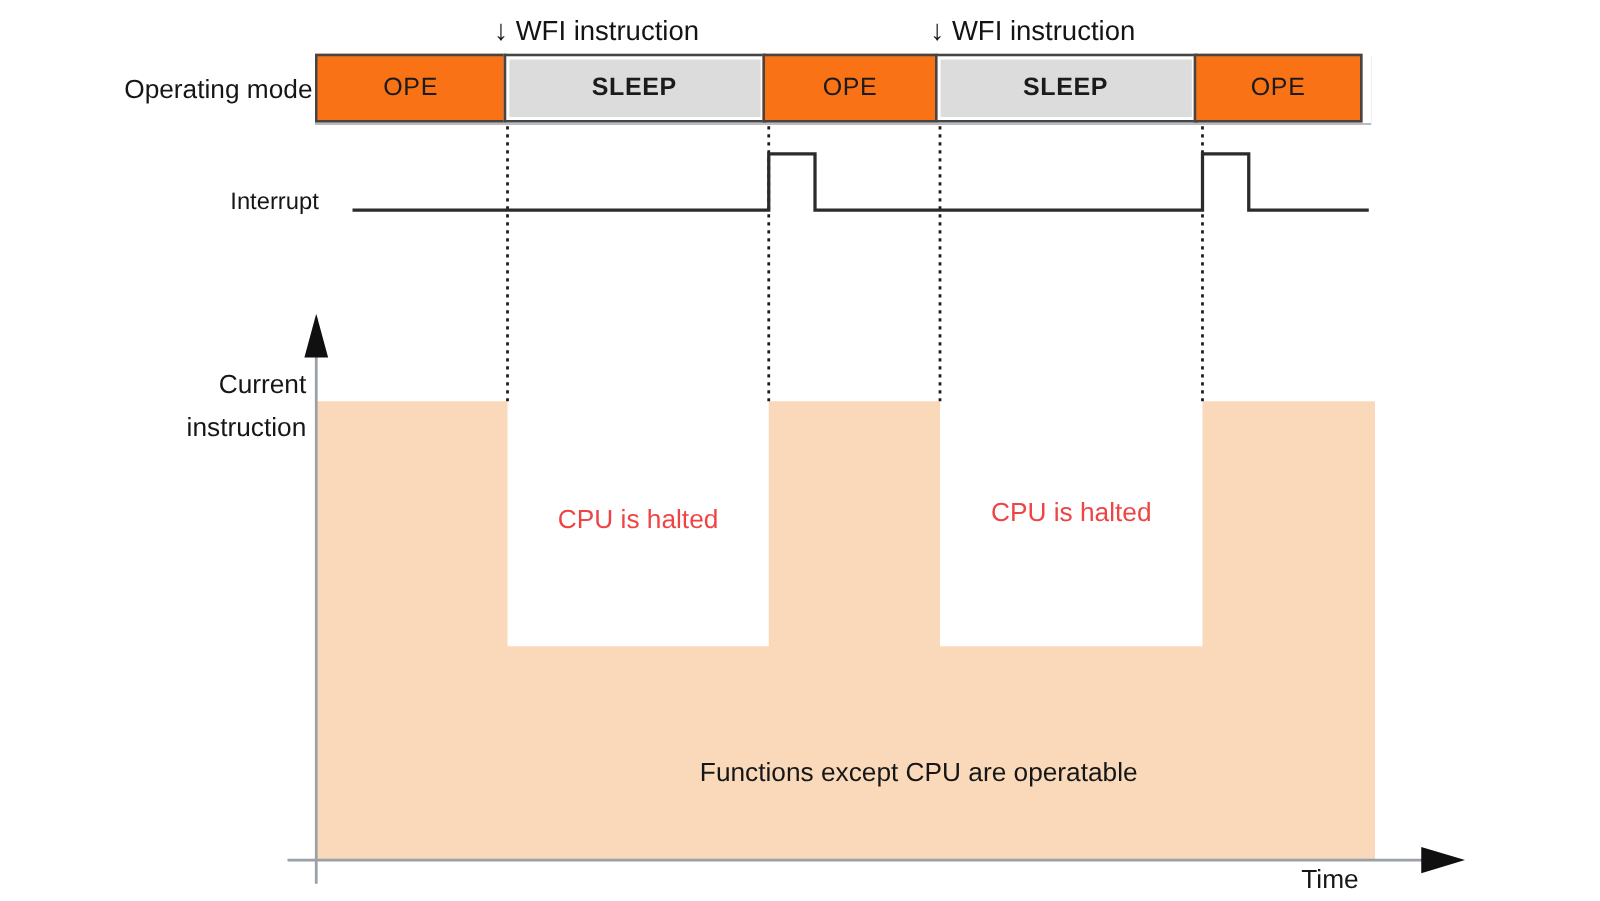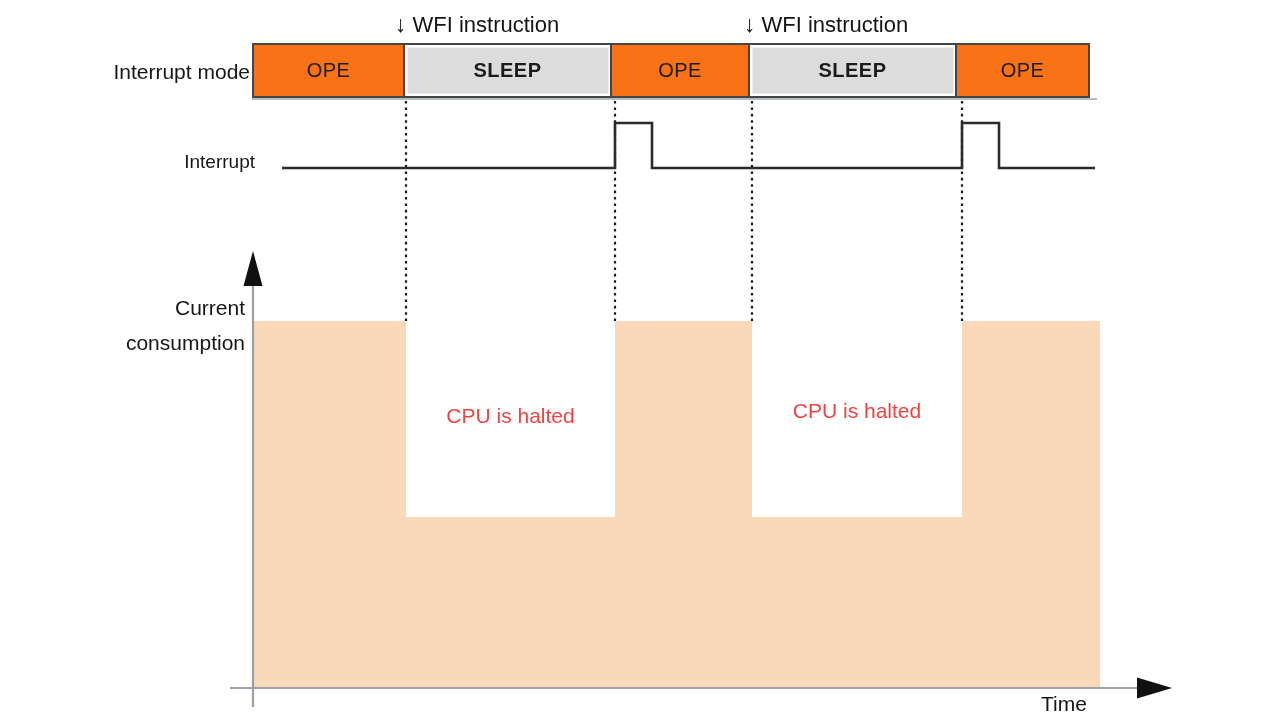--- a/index.html
+++ b/index.html
@@ -78,25 +78,26 @@
         <span>OPE</span>
       </div>
     <div class="modebox sleep" style="width:210px">
         <span>SLEEP</span>
       </div>
     <div class="modebox ope" style="width:135px">
         <span>OPE</span>
       </div>
   </div>
 
-  <div class="txt lbl-operating-mode">Interrupt mode</div>
+  <div class="txt lbl-operating-mode">Operating mode</div>
   <div class="txt lbl-interrupt">Interrupt</div>
   <div class="txt lbl-current">
     <div>Current</div>
-    <div>consumption</div>
+    <div>instruction</div>
   </div>
 
   <div class="cpu-halted cpu-halted-1">CPU is halted</div>
   <div class="cpu-halted cpu-halted-2">CPU is halted</div>
+  <div class="txt lbl-functions">Functions except CPU are operatable</div>
 
   <div class="txt lbl-time">Time</div>
 
 </div>
 
 </body></html>

